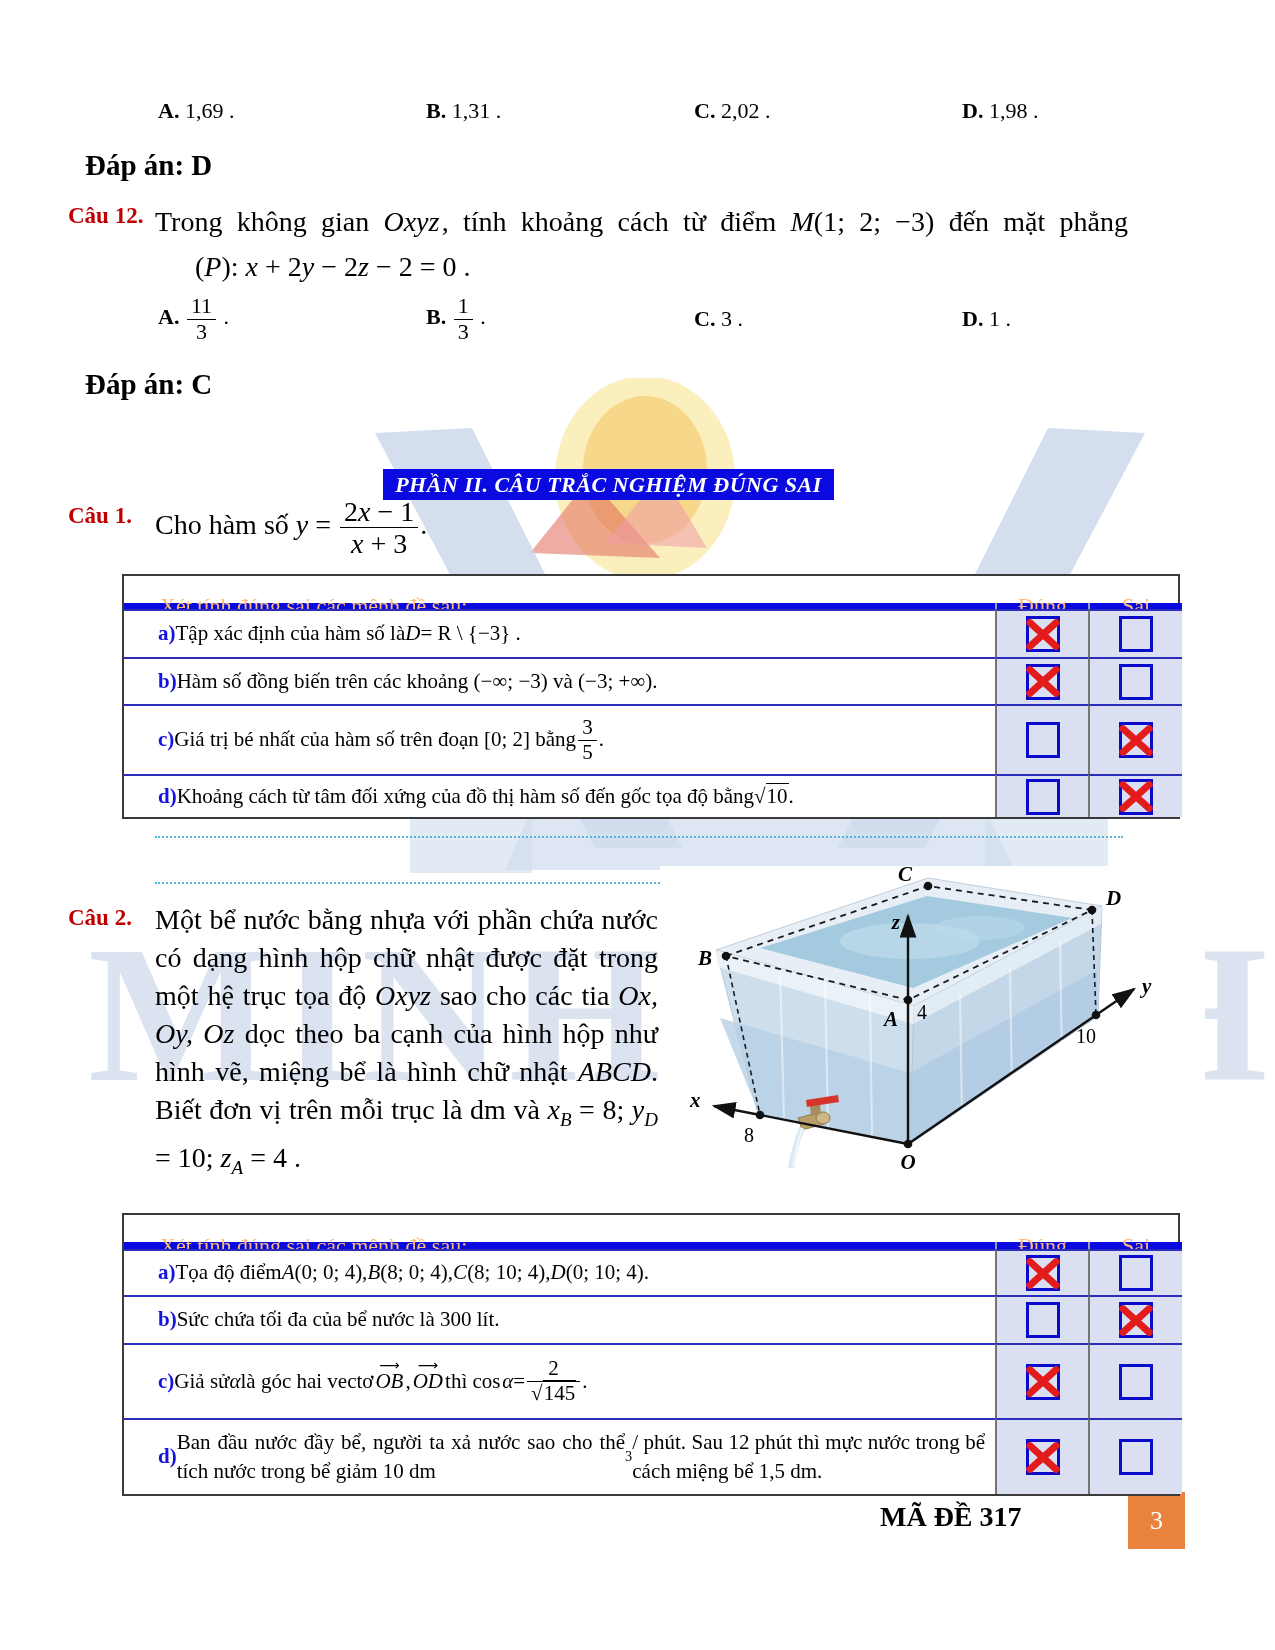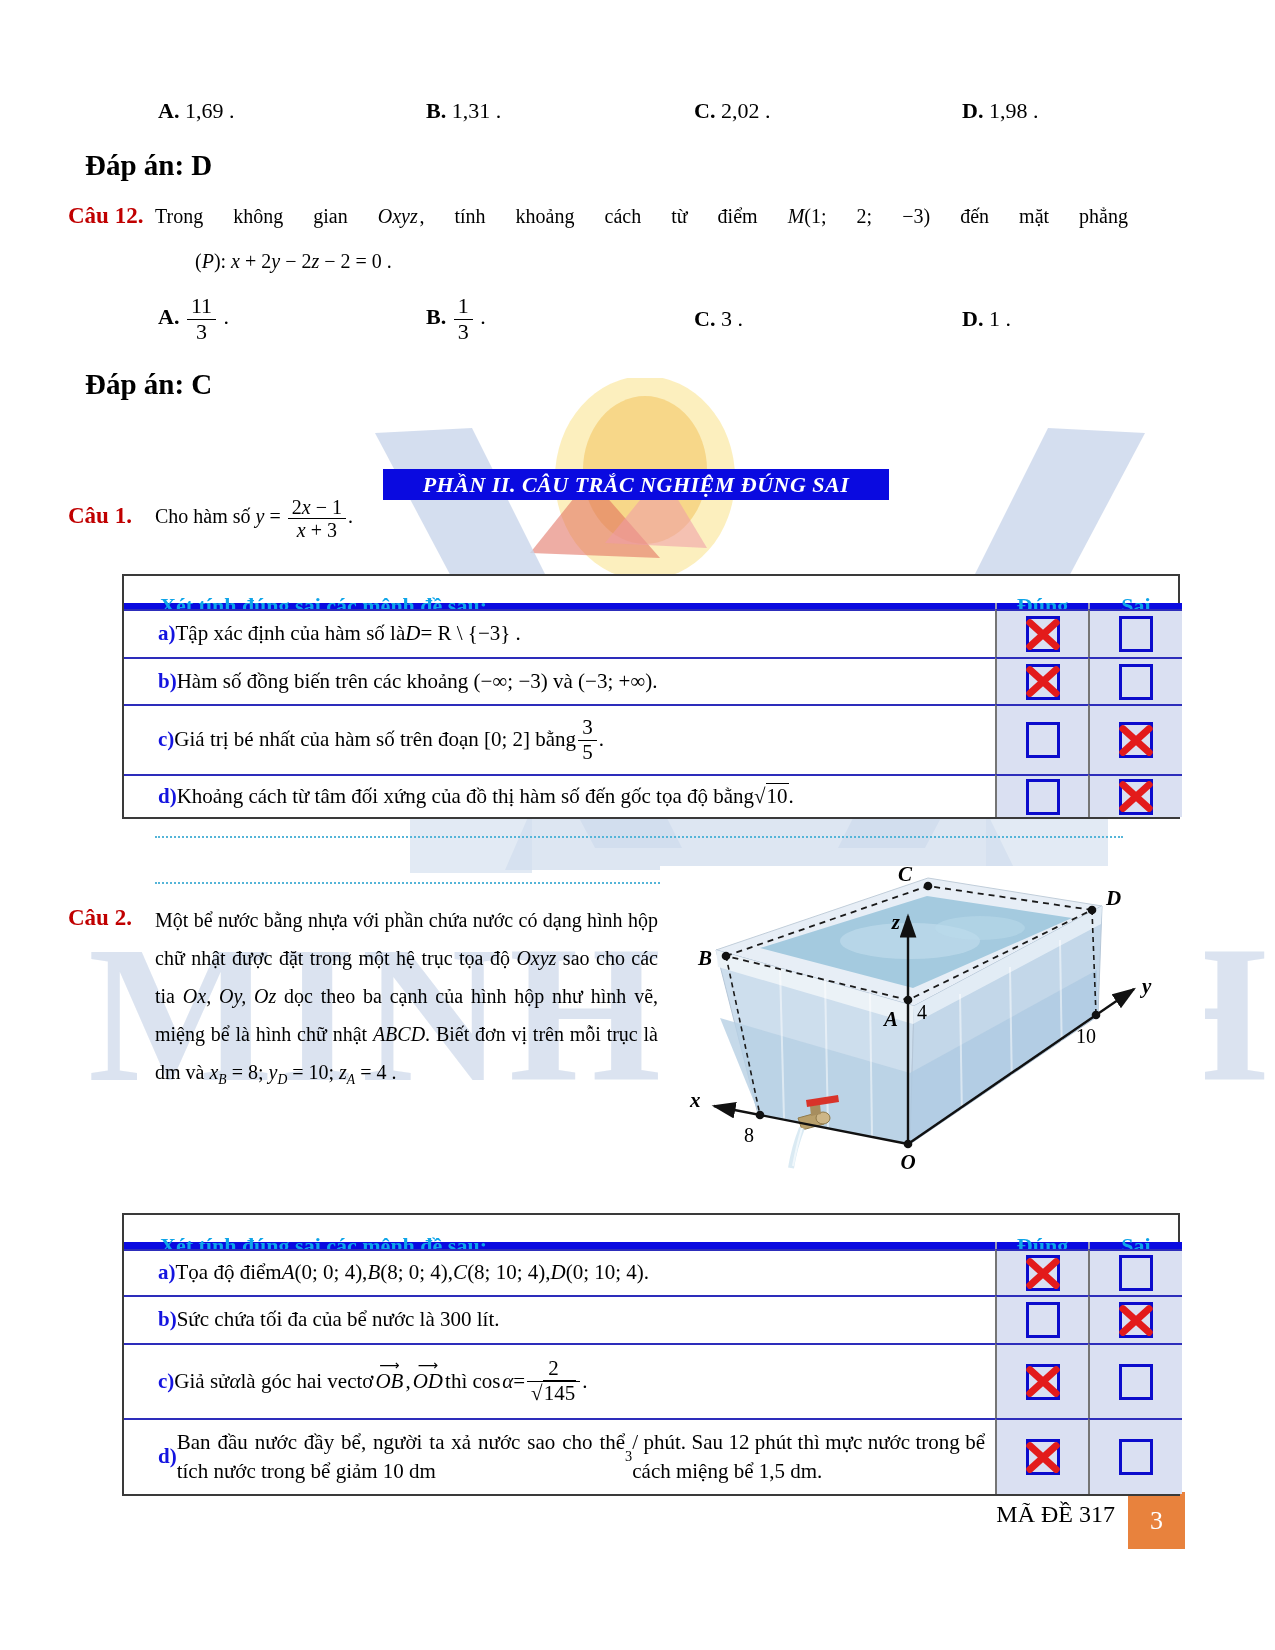--- a/index.html
+++ b/index.html
@@ -9,42 +9,42 @@
   
   .wm{position:absolute;z-index:0;}
   .wm-text{position:absolute;z-index:0;font-family:"Liberation Serif",serif;font-weight:bold;
            font-size:196px;color:#b9c9e2;opacity:.5;letter-spacing:6px;line-height:1;}
   
   .opts{position:absolute;left:158px;width:1080px;display:flex;align-items:center;font-size:22px;}
   .opt{width:268px;}
   .ol{font-weight:bold;}
   .answer{position:absolute;left:85px;font-size:29px;font-weight:bold;}
   .qnum{position:absolute;left:68px;color:#c00000;font-weight:bold;font-size:23px;}
-  .qtext{position:absolute;font-size:20px;line-height:1.45;}
+  .qtext{position:absolute;font-size:28px;line-height:1.45;}
   .just{text-align:justify;text-align-last:justify;}
-  .banner{position:absolute;left:383px;top:469px;width:506px;height:31px;background:#0a0ae0;
+  .banner{position:absolute;left:383px;top:469px;width:451px;height:31px;background:#0a0ae0;
           color:#fff;font-weight:bold;font-style:italic;font-size:22px;text-align:center;
           line-height:31px;letter-spacing:.5px;}
   
   .frac{display:inline-block;vertical-align:middle;text-align:center;margin:0 2px;}
   .frac .n{display:block;border-bottom:1.6px solid #000;padding:0 4px;line-height:1.12;}
   .frac .d{display:block;padding:0 4px;line-height:1.12;}
   .sqrt{white-space:nowrap;}
   .sqrt .rad{border-top:1.6px solid #000;padding:0 1px;}
   .vec{position:relative;display:inline-block;font-style:italic;padding:0 2px;}
   .vec::before{content:"⟶";position:absolute;top:-0.78em;left:0;right:0;text-align:center;
                font-size:.68em;font-style:normal;}
   sub{font-size:.68em;}
   sup{font-size:.68em;}
   
   .qtable{position:absolute;left:122px;width:1058px;display:grid;
           grid-template-columns:871px 93px 94px;border:2px solid #3a3a3a;box-sizing:border-box;
           background:#fff;}
   .cell{box-sizing:border-box;}
-  .th{background:#0a0ae0;color:#0ea5e9;font-weight:bold;font-size:22px;display:flex;align-items:center;margin-top:27px;}
+  .th{background:#0a0ae0;color:#fdba74;font-weight:normal;font-size:22px;display:flex;align-items:center;margin-top:27px;}
   .th.stmt{padding-left:36px;}
   .th.cb-col{justify-content:center;border-left:2px solid #9a9ab8;}
   .td.stmt{background:#fff;display:flex;align-items:center;padding:3px 10px 3px 34px;
            font-size:21px;line-height:1.4;border-top:2px solid #2d2dbb;text-align:justify;}
   .td.cbc{background:#dae0f2;display:flex;align-items:center;justify-content:center;
           border-top:2px solid #2d2dbb;border-left:2px solid #757575;}
   .rl{color:#1414e0;font-weight:bold;font-style:normal;}
   
   .cb{position:relative;display:inline-block;width:28px;height:30px;border:3px solid #0b0bcc;
       background:transparent;}
@@ -53,21 +53,21 @@
       height:7px;margin-top:-3.5px;background:#e31b1b;border-radius:3px;}
   .cb[data-checked="true"]::before{transform:rotate(42deg);}
   .cb[data-checked="true"]::after{transform:rotate(-42deg);}
   
   .dotline{position:absolute;left:155px;width:968px;border-bottom:2.5px dotted #55b5d8;}
   
   .figure{position:absolute;left:660px;top:866px;width:545px;height:312px;background:#fff;}
   .fig-label{font-style:italic;font-weight:bold;font-size:21px;}
   .fig-num{font-size:20px;}
   
-  .footer-code{position:absolute;left:880px;top:1501px;width:235px;text-align:right;font-size:24px;}
+  .footer-code{position:absolute;left:880px;top:1501px;width:235px;font-size:28px;font-weight:bold;}
   .page-badge{position:absolute;left:1128px;top:1492px;width:57px;height:57px;background:#e8823d;
               color:#fff;font-size:26px;display:flex;align-items:center;justify-content:center;}
 </style>
 </head>
 <body>
 
 <div class="page">
 
   <div class="wm" style="left:350px;top:378px;">
     <svg width="820" height="500" viewBox="0 0 820 500">

